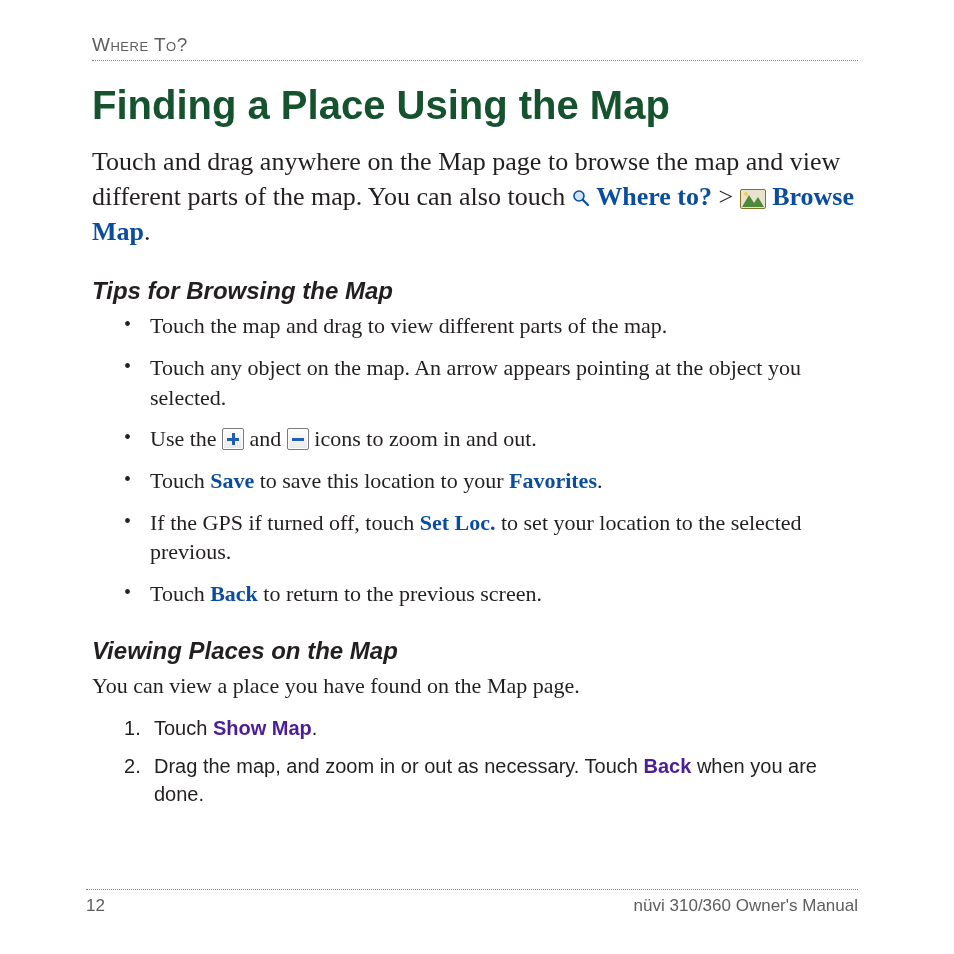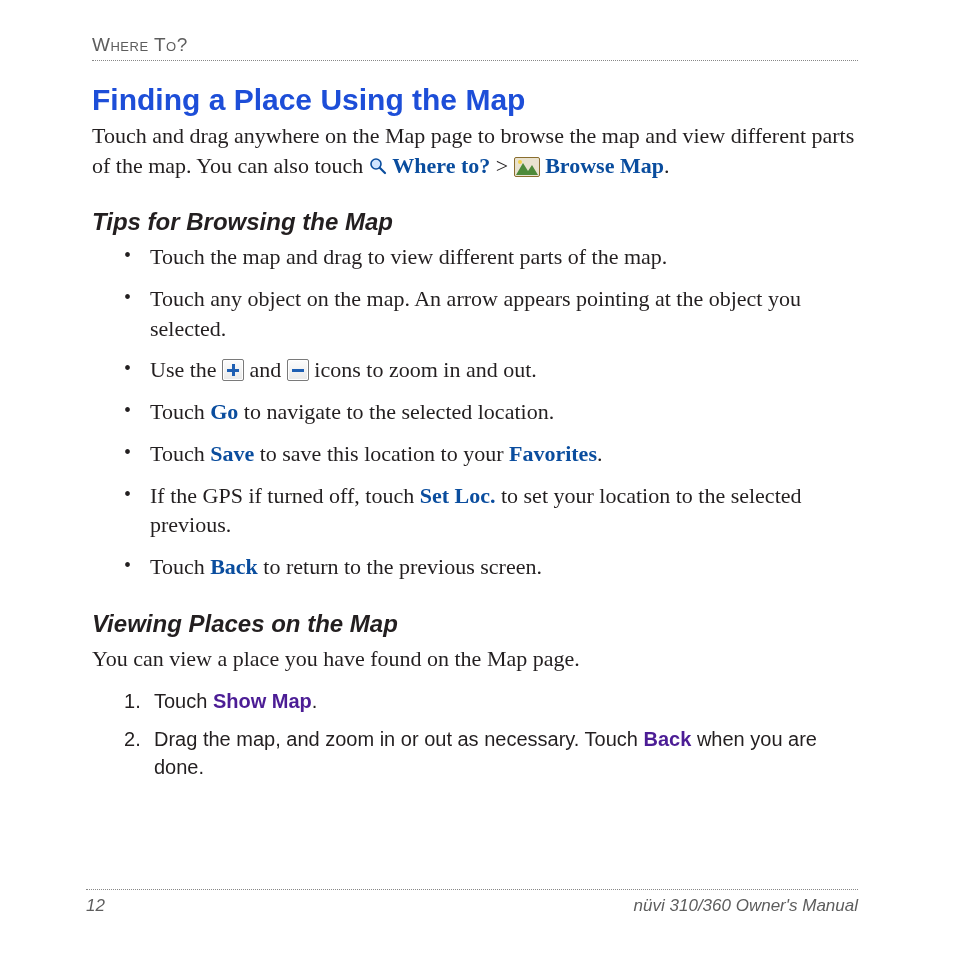--- a/index.html
+++ b/index.html
@@ -23,27 +23,27 @@
     letter-spacing: 0.5px;
     color: #5d5d5d;
     padding-bottom: 4px;
     border-bottom: 1px dotted #888;
     margin-bottom: 22px;
     margin-left: 6px;
   }
   h1.main-heading {
     font-family: Arial, Helvetica, sans-serif;
     font-weight: 700;
-    font-size: 30px;
-    color: #1d4ed8;
-    margin-left: 6px;
-    margin-bottom: 4px;
+    font-size: 40px;
+    color: #14532d;
+    margin-left: 6px;
+    margin-bottom: 16px;
   }
   p.intro {
-    font-size: 22px;
+    font-size: 26px;
     line-height: 1.35;
     margin-left: 6px;
     margin-bottom: 22px;
     color: #231f20;
   }
   .action-link {
     color: #0a4d9e;
     font-weight: 700;
   }
   h2.sub-heading {
@@ -118,21 +118,20 @@
   }
   .footer {
     position: absolute;
     left: 86px;
     right: 52px;
     bottom: 38px;
     border-top: 1px dotted #888;
     padding-top: 6px;
     display: flex;
     justify-content: space-between;
-    font-style: italic;
     color: #5d5d5d;
     font-family: Arial, Helvetica, sans-serif;
     font-size: 17px;
   }
   
   .ico {
     display: inline-block;
     vertical-align: -3px;
   }
   .ico-mag {
@@ -200,23 +199,20 @@
 
   <h2 class="sub-heading">Tips for Browsing the Map</h2>
 
   <ul class="bullets">
     <li>Touch the map and drag to view different parts of the map.</li>
     <li>Touch any object on the map. An arrow appears pointing at the object you selected.</li>
     <li>
       <span>Use the </span><span class="zoom-btn zoom-plus"></span><span> and </span><span class="zoom-btn zoom-minus"></span><span> icons to zoom in and out.</span>
     </li>
     <li>
-      <span>Touch </span><span class="blue-bold">Go</span><span> to navigate to the selected location.</span>
-    </li>
-    <li>
       <span>Touch </span><span class="blue-bold">Save</span><span> to save this location to your </span><span class="blue-bold">Favorites</span><span>.</span>
     </li>
     <li>
       <span>If the GPS if turned off, touch </span><span class="blue-bold">Set Loc.</span><span> to set your location to the selected previous.</span>
     </li>
     <li>
       <span>Touch </span><span class="blue-bold">Back</span><span> to return to the previous screen.</span>
     </li>
   </ul>
 

